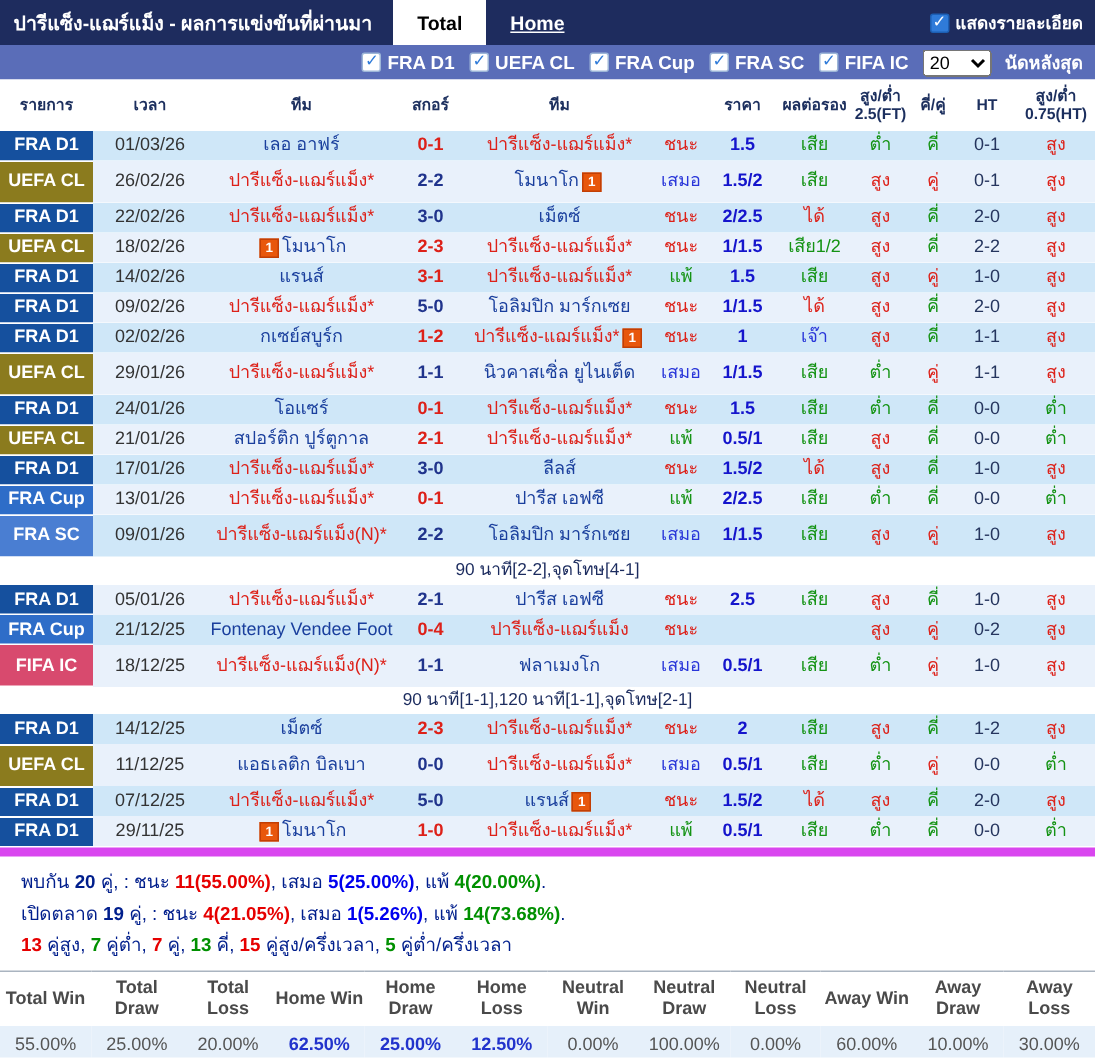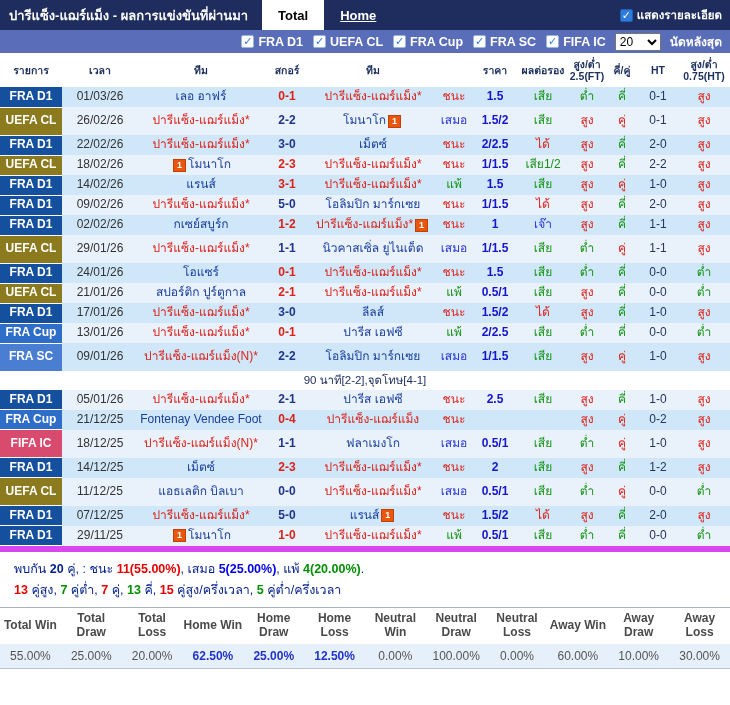--- a/index.html
+++ b/index.html
@@ -362,20 +362,23 @@
           <td class="score c-sn">1-1</td>
           <td class="team c-opp"><span>ฟลาเมงโก</span></td>
           <td class="res c-d"><span class="wrap">เสมอ</span></td>
           <td class="odds">0.5/1</td>
           <td class="hc c-g">เสีย</td>
           <td class="ou c-g">ต่ำ</td>
           <td class="oe c-r">คู่</td>
           <td class="ht">1-0</td>
           <td class="ou c-r">สูง</td>
         </tr>
+        <tr class="note-row">
+          <td colspan="12">90 นาที[1-1],120 นาที[1-1],จุดโทษ[2-1]</td>
+        </tr>
         <tr class="m-row bg-a">
           <td class="badge" style="--bcol: #15509e;">FRA D1</td>
           <td class="date">14/12/25</td>
           <td class="team c-opp"><span>เม็ตซ์</span></td>
           <td class="score c-sr">2-3</td>
           <td class="team c-psg"><span>ปารีแซ็ง-แฌร์แม็ง*</span></td>
           <td class="res c-w">ชนะ</td>
           <td class="odds">2</td>
           <td class="hc c-g">เสีย</td>
           <td class="ou c-r">สูง</td>
@@ -423,20 +426,21 @@
           <td class="ou c-g">ต่ำ</td>
           <td class="oe c-g">คี่</td>
           <td class="ht">0-0</td>
           <td class="ou c-g">ต่ำ</td>
         </tr>
       </tbody>
   </table>
 
   <div class="summary" id="summary">
       <div class="sline"><span class="s-nv">พบกัน </span><span class="s-nvb">20</span><span class="s-nv"> คู่, : ชนะ </span><span class="s-rd">11(55.00%)</span><span class="s-nv">, เสมอ </span><span class="s-bl">5(25.00%)</span><span class="s-nv">, แพ้ </span><span class="s-gr">4(20.00%)</span><span class="s-nv">.</span></div>
+      <div class="sline"><span class="s-nv">เปิดตลาด </span><span class="s-nvb">19</span><span class="s-nv"> คู่, : ชนะ </span><span class="s-rd">4(21.05%)</span><span class="s-nv">, เสมอ </span><span class="s-bl">1(5.26%)</span><span class="s-nv">, แพ้ </span><span class="s-gr">14(73.68%)</span><span class="s-nv">.</span></div>
       <div class="sline"><span class="s-rd">13</span><span class="s-nv"> คู่สูง, </span><span class="s-gr">7</span><span class="s-nv"> คู่ต่ำ, </span><span class="s-rd">7</span><span class="s-nv"> คู่, </span><span class="s-gr">13</span><span class="s-nv"> คี่, </span><span class="s-rd">15</span><span class="s-nv"> คู่สูง/ครึ่งเวลา, </span><span class="s-gr">5</span><span class="s-nv"> คู่ต่ำ/ครึ่งเวลา</span></div>
     </div>
 
   <table class="stats">
     <thead>
         <tr id="stats-head">
           <th>Total Win</th>
           <th>Total Draw</th>
           <th>Total Loss</th>
           <th class="">Home Win</th>

